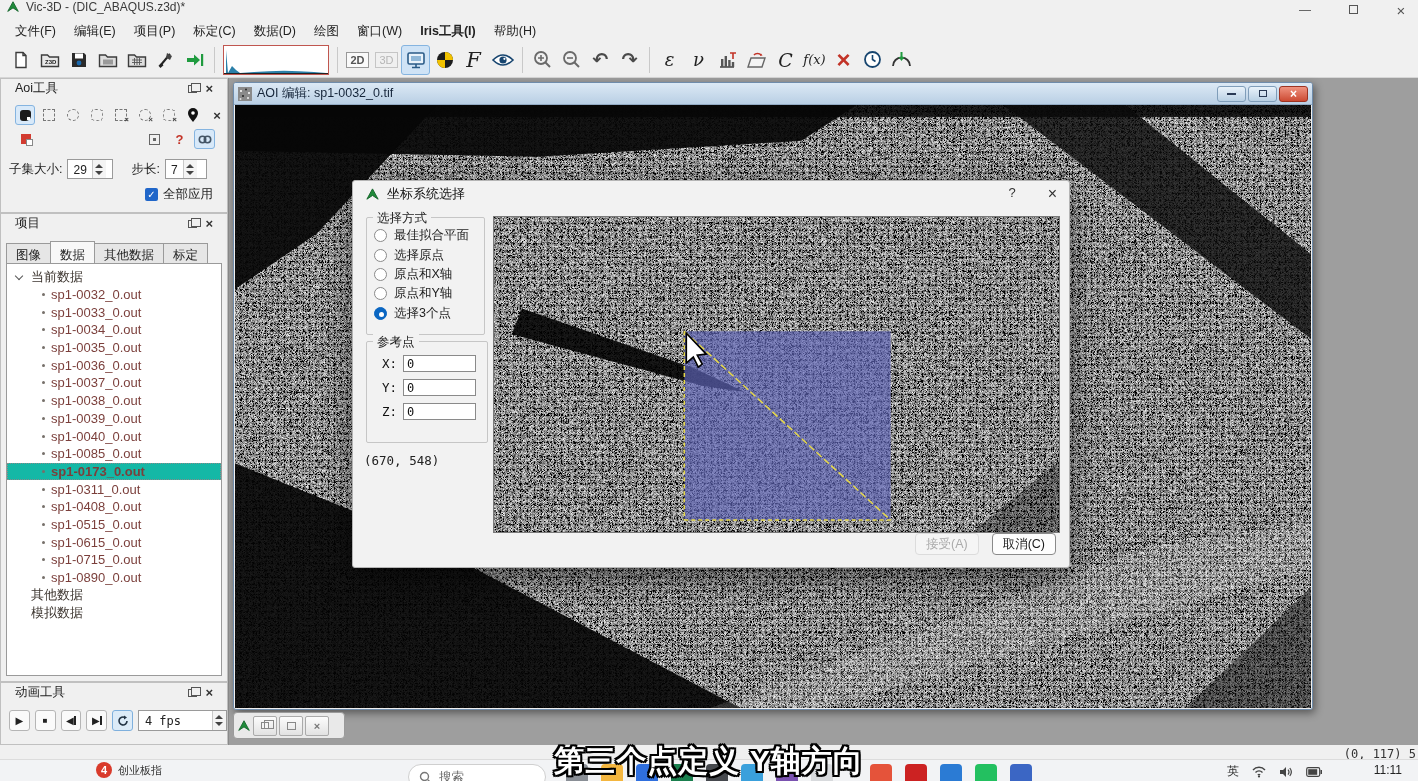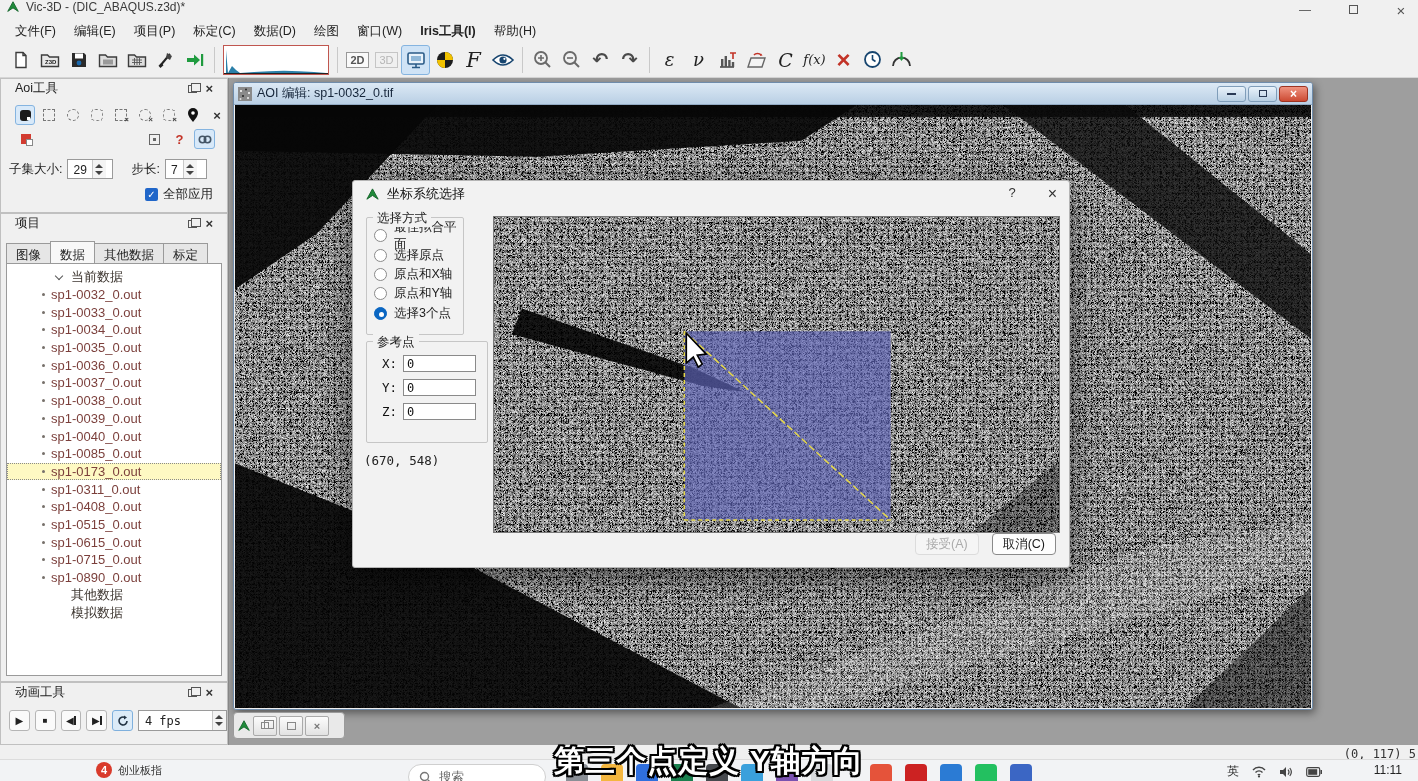--- a/index.html
+++ b/index.html
@@ -69,26 +69,26 @@
   .up:after{content:"";display:block;border-left:4px solid transparent;border-right:4px solid transparent;border-bottom:4px solid #444;}
   .dn:after{content:"";display:block;border-left:4px solid transparent;border-right:4px solid transparent;border-top:4px solid #444;}
   .chkrow{display:flex;align-items:center;justify-content:flex-end;gap:5px;padding:7px 14px 0 0;font-size:12.5px;}
   .chk{width:13px;height:13px;background:#2066c9;border-radius:2px;color:#fff;font-size:10px;line-height:13px;text-align:center;font-weight:bold;}
 
   
   .tabs{display:flex;padding:8px 5px 0 5px;align-items:flex-end;}
   .tab{padding:3px 9px;border:1px solid #9a9a9a;border-bottom:none;background:#e6e6e6;font-size:12.5px;margin-right:-1px;}
   .tab.active{background:#f8f8f8;padding-top:5px;}
   .tree{position:absolute;left:5px;right:5px;top:49px;bottom:5px;background:#fff;border:1px solid #9a9a9a;padding-top:4px;overflow:hidden;font-size:13px;}
-  .trow{height:17.7px;display:flex;align-items:center;padding-left:24px;color:#3c352f;margin-left:40px;}
+  .trow{height:17.7px;display:flex;align-items:center;padding-left:24px;color:#3c352f;}
   .trow.rootrow{position:relative;}
   .chev{position:absolute;left:9px;top:5px;width:6px;height:6px;border-right:1.6px solid #555;border-bottom:1.6px solid #555;transform:rotate(45deg);}
   .frow{height:17.7px;display:flex;align-items:center;padding-left:44px;color:#7b3f3b;position:relative;}
   .frow .bullet{position:absolute;left:35px;width:3px;height:3px;border-radius:50%;background:#76706a;}
-  .frow.selected{background:#fef9c3;outline:1px dotted #8a8a8a;outline-offset:-1px;}
+  .frow.selected{background:#14b8a6;outline:1px dotted #8a8a8a;outline-offset:-1px;font-weight:bold;}
 
   
   .anim-row{display:flex;align-items:center;gap:5px;padding:8px 0 0 8px;}
   .abtn{width:24px;height:21px;border:1px solid #b5b5b5;background:#fafafa;border-radius:3px;display:flex;align-items:center;justify-content:center;font-size:10px;color:#222;}
   .abtn.hl{background:#dcebf8;border-color:#7fb0dd;}
   .stepbar{width:2px;height:9px;background:#222;}
   .fpsbox{height:21px;border:1px solid #9a9a9a;background:#fff;display:flex;width:104px;}
   .fpsbox .val{flex:1;padding:3px 6px;font-family:"DejaVu Sans Mono",monospace;font-size:12px;}
 
   
@@ -654,21 +654,21 @@
       <svg width="15" height="15" viewBox="0 0 16 16">
         <polygon points="2,13 8,2 14,13 8,9" fill="#1f8b3a" stroke="#14632a" stroke-width="1"></polygon>
       </svg>
       <span class="dtitle">坐标系统选择</span>
       <span class="dbtns">
         <span>?</span>
         <span style="font-size:16px;">×</span>
       </span>
     </div>
 
-    <div class="groupbox" style="left:13px;top:36px;width:98px;height:118px;">
+    <div class="groupbox" style="left:13px;top:36px;width:119px;height:118px;">
       <span class="gb-label">选择方式</span>
       <div style="padding-top:8px;">
 
           <div class="radio-row">
             <span class="radio"></span>
             <span>最佳拟合平面</span>
           </div>
 
           <div class="radio-row">
             <span class="radio"></span>

